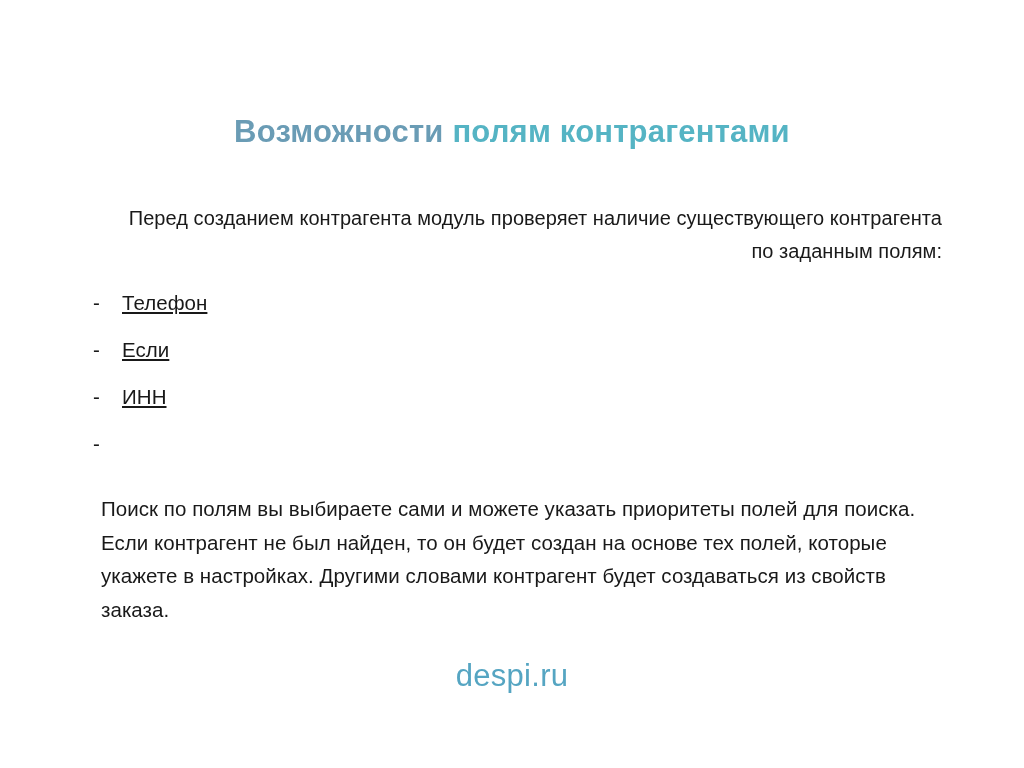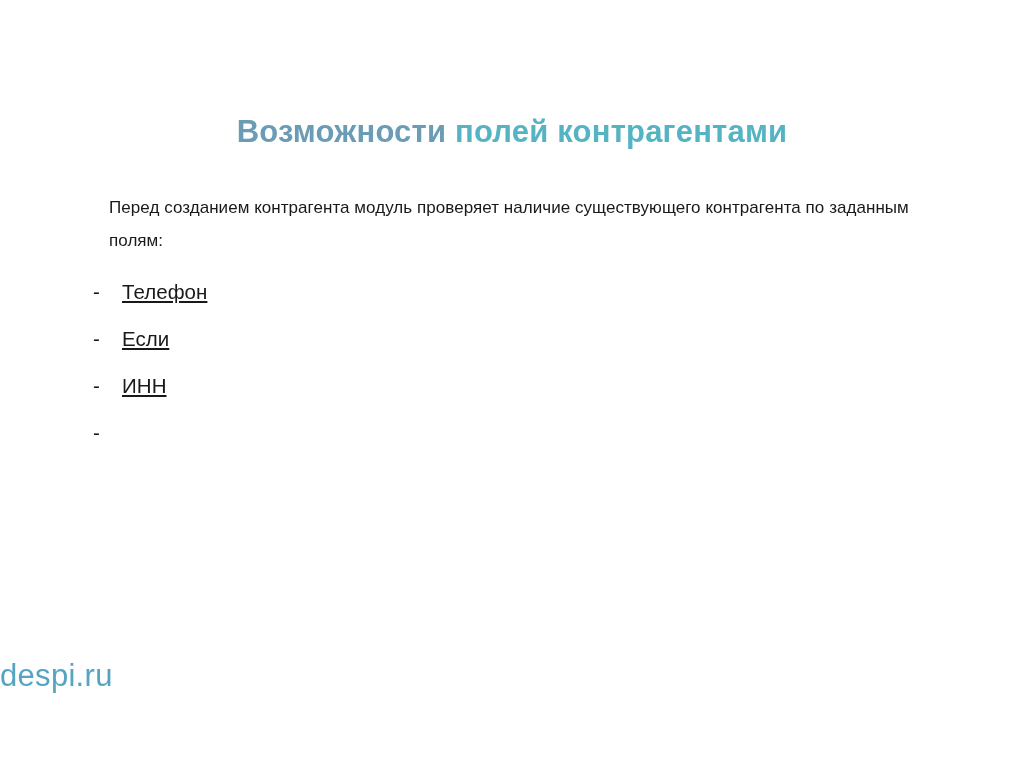--- a/index.html
+++ b/index.html
@@ -45,27 +45,28 @@
 
   
   .body-wrap {
     position: absolute;
     left: 88px;
     top: 186px;
     width: 870px;
   }
 
   .intro-paragraph {
-    margin: 5px;
+    margin: 16px;
     padding-left: 16px;
-    font-size: 17px;
+    font-size: 20px;
     line-height: 33px;
     color: #191919;
     font-weight: 400;
     letter-spacing: 0.05px;
+    text-align: right;
   }
 
   
   .bullet-list {
     list-style: none;
     margin: 22px 0 0 0;
     padding: 0;
   }
   .bullet-item {
     display: flex;
@@ -100,34 +101,35 @@
     font-weight: 400;
     letter-spacing: 0.05px;
   }
 
   
   .footer-brand {
     position: absolute;
     left: 0;
     top: 657px;
     width: 1024px;
+    text-align: center;
     font-size: 31px;
     line-height: 38px;
     font-weight: 400;
     color: #55a5c2;
     letter-spacing: 0.3px;
   }
 </style>
 </head>
 <body>
 
 <div class="slide">
 
   <h1 class="slide-title">
-    <span class="title-light">Возможности </span><span class="title-bold">полей контрагентами</span>
+    <span class="title-light">Возможности </span><span class="title-bold">полям контрагентами</span>
   </h1>
 
   <div class="body-wrap">
 
     <p class="intro-paragraph">Перед созданием контрагента модуль проверяет наличие существующего контрагента по заданным полям:</p>
 
     <ul class="bullet-list">
       <li class="bullet-item">
         <span class="bullet-marker">-</span>
         <span class="bullet-label">Телефон</span>
@@ -138,18 +140,19 @@
       </li>
       <li class="bullet-item">
         <span class="bullet-marker">-</span>
         <span class="bullet-label">ИНН</span>
       </li>
       <li class="bullet-item">
         <span class="bullet-marker">-</span>
       </li>
     </ul>
 
+    <p class="closing-paragraph">Поиск по полям вы выбираете сами и можете указать приоритеты полей для поиска. Если контрагент не был найден, то он будет создан на основе тех полей, которые укажете в настройках. Другими словами контрагент будет создаваться из свойств заказа.</p>
 
   </div>
 
   <div class="footer-brand">despi.ru</div>
 
 </div>
 
 </body></html>

